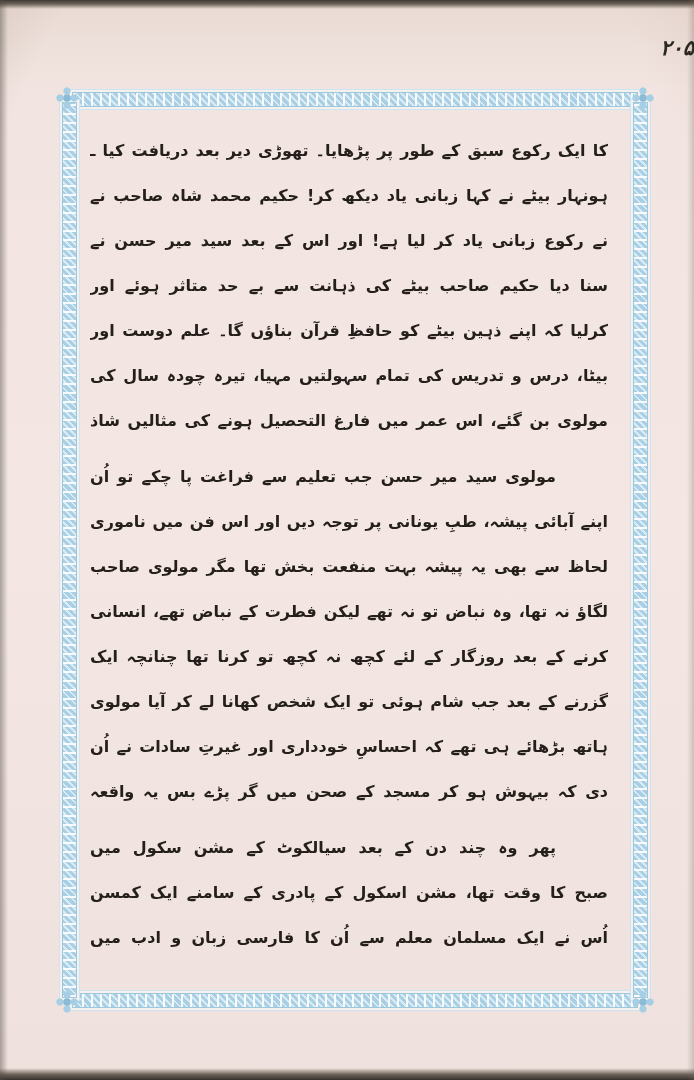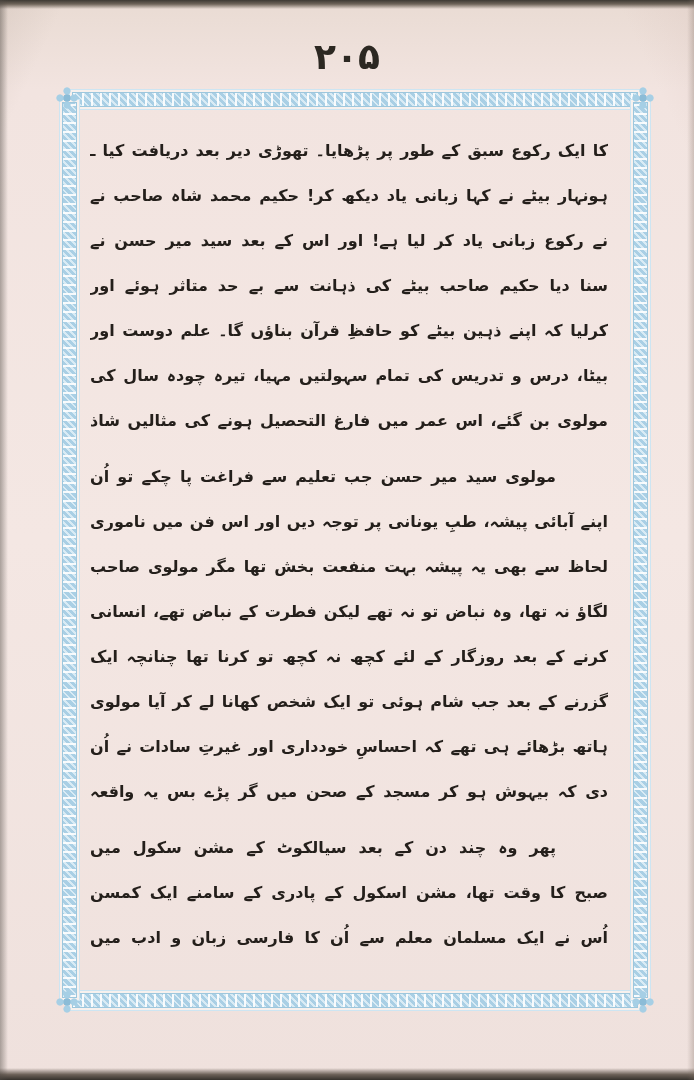--- a/index.html
+++ b/index.html
@@ -21,23 +21,23 @@
     background:linear-gradient(#3d3933 0,#6e6459 45%,rgba(110,100,90,0) 100%);}
   .edge.bottom{left:0;right:0;bottom:0;height:12px;
     background:linear-gradient(rgba(90,82,74,0) 0,#6b6057 55%,#35312c 100%);}
   .edge.left{left:0;top:0;bottom:0;width:8px;
     background:linear-gradient(90deg,rgba(80,74,68,.45) 0,rgba(80,74,68,0) 100%);}
   .edge.right{right:0;top:0;bottom:0;width:7px;
     background:linear-gradient(-90deg,rgba(120,105,95,.30) 0,rgba(120,105,95,0) 100%);}
 
   .page-number{
     position:absolute;top:36px;left:0;right:0;
-    text-align:center;
-    font-size:36px;font-weight:bold;color:#2c2822;
+    font-size:21px;font-weight:bold;color:#2c2822;
     letter-spacing:2px;
+    font-style:italic;
   }
 
   
   .frame{position:absolute;left:62px;top:92px;width:586px;height:916px;}
   .band{
     position:absolute;
     background-color:#b9dbec;
     border:1px solid #9dc7dd;
     box-shadow:0 0 0 2px #f7f1ee, 0 0 0 3px #cde5f2;
   }

